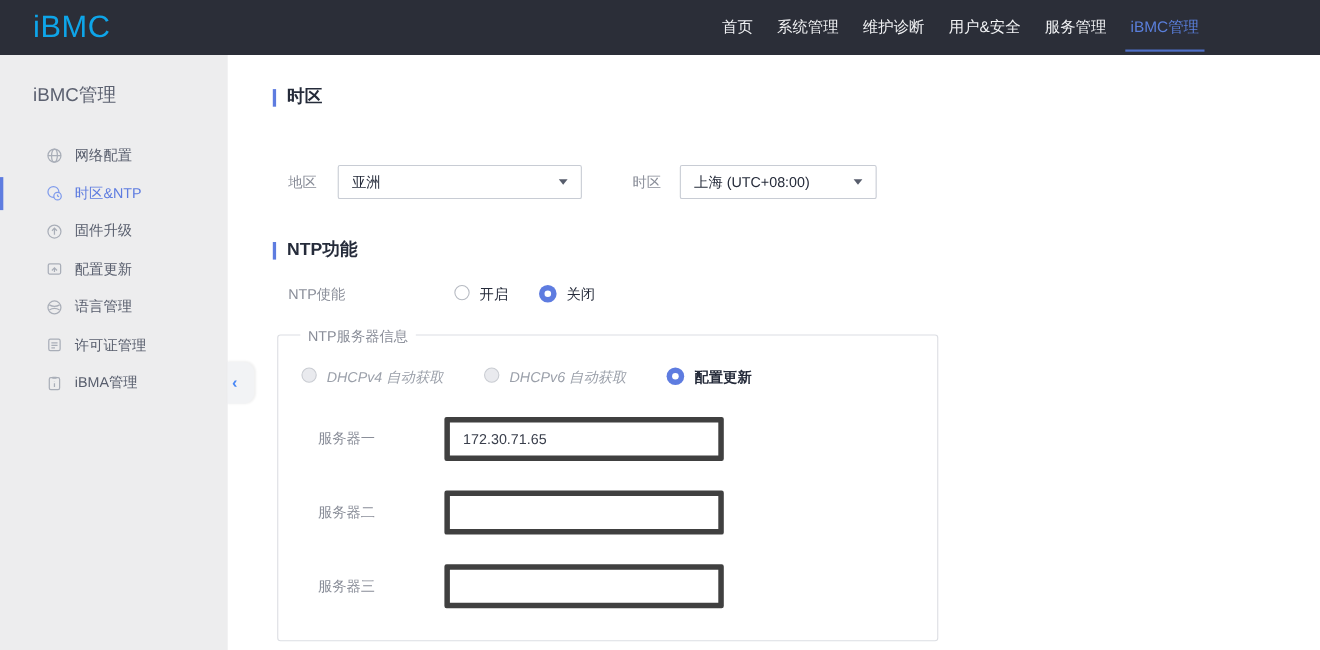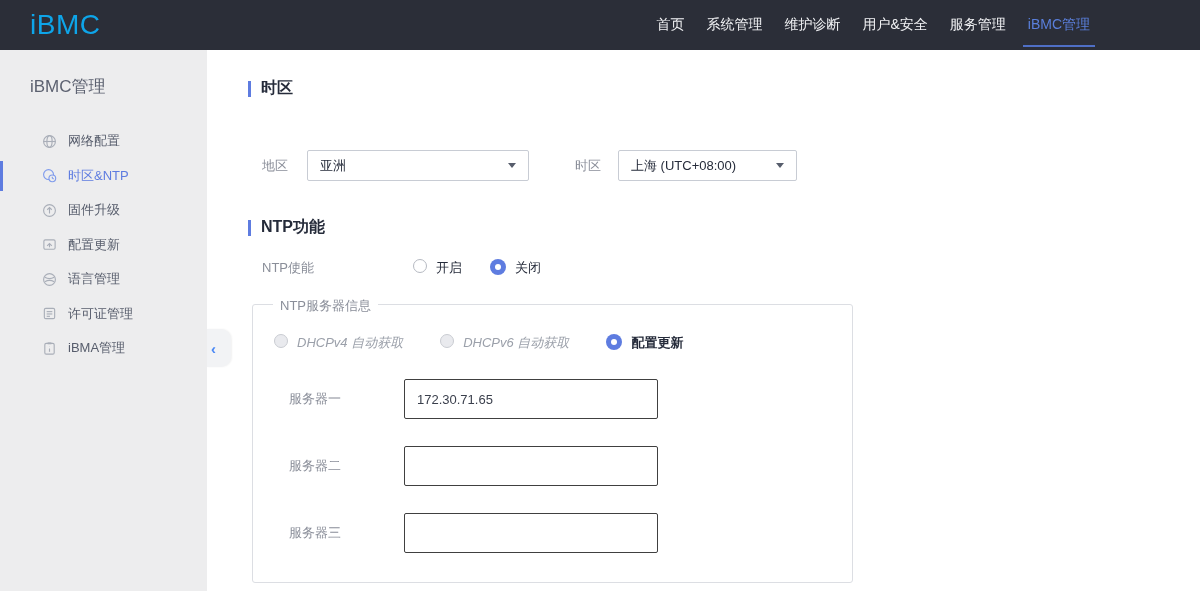--- a/index.html
+++ b/index.html
@@ -71,21 +71,21 @@
 
   .group-box { margin-left:4px; margin-top:27px; width:601px; border:1px solid #dcdee3;
            border-radius:3px; position:relative; padding:29px 0 29px 0; }
   .group-legend { position:absolute; top:-8px; left:20px; background:#fff; padding:0 7px;
            font-size:13px; color:#8a8e99; }
   .mode-row { display:flex; align-items:center; padding-left:21px; }
   .mode-row .radio-opt { margin-right:37px; }
   .srv-row { display:flex; align-items:center; margin-top:27px; }
   .srv-row:first-of-type { margin-top:34px; }
   .srv-label { margin-left:36px; width:115px; font-size:13px; color:#8a8e99; flex:none; }
-  .srv-input { width:254px; height:40px; border:1px solid #404040; border-radius:2px;
+  .srv-input { width:254px; height:40px; border:5px solid #404040; border-radius:2px;
            padding:0 12px; font-size:13px; color:#3a3f4c; outline:none;
            font-family:"Liberation Sans","DejaVu Sans",sans-serif; }
 </style>
 </head>
 <body>
 
 <div class="header">
   <div class="logo">iBMC</div>
   <div class="topnav">
     <div class="topnav-item">首页</div>

